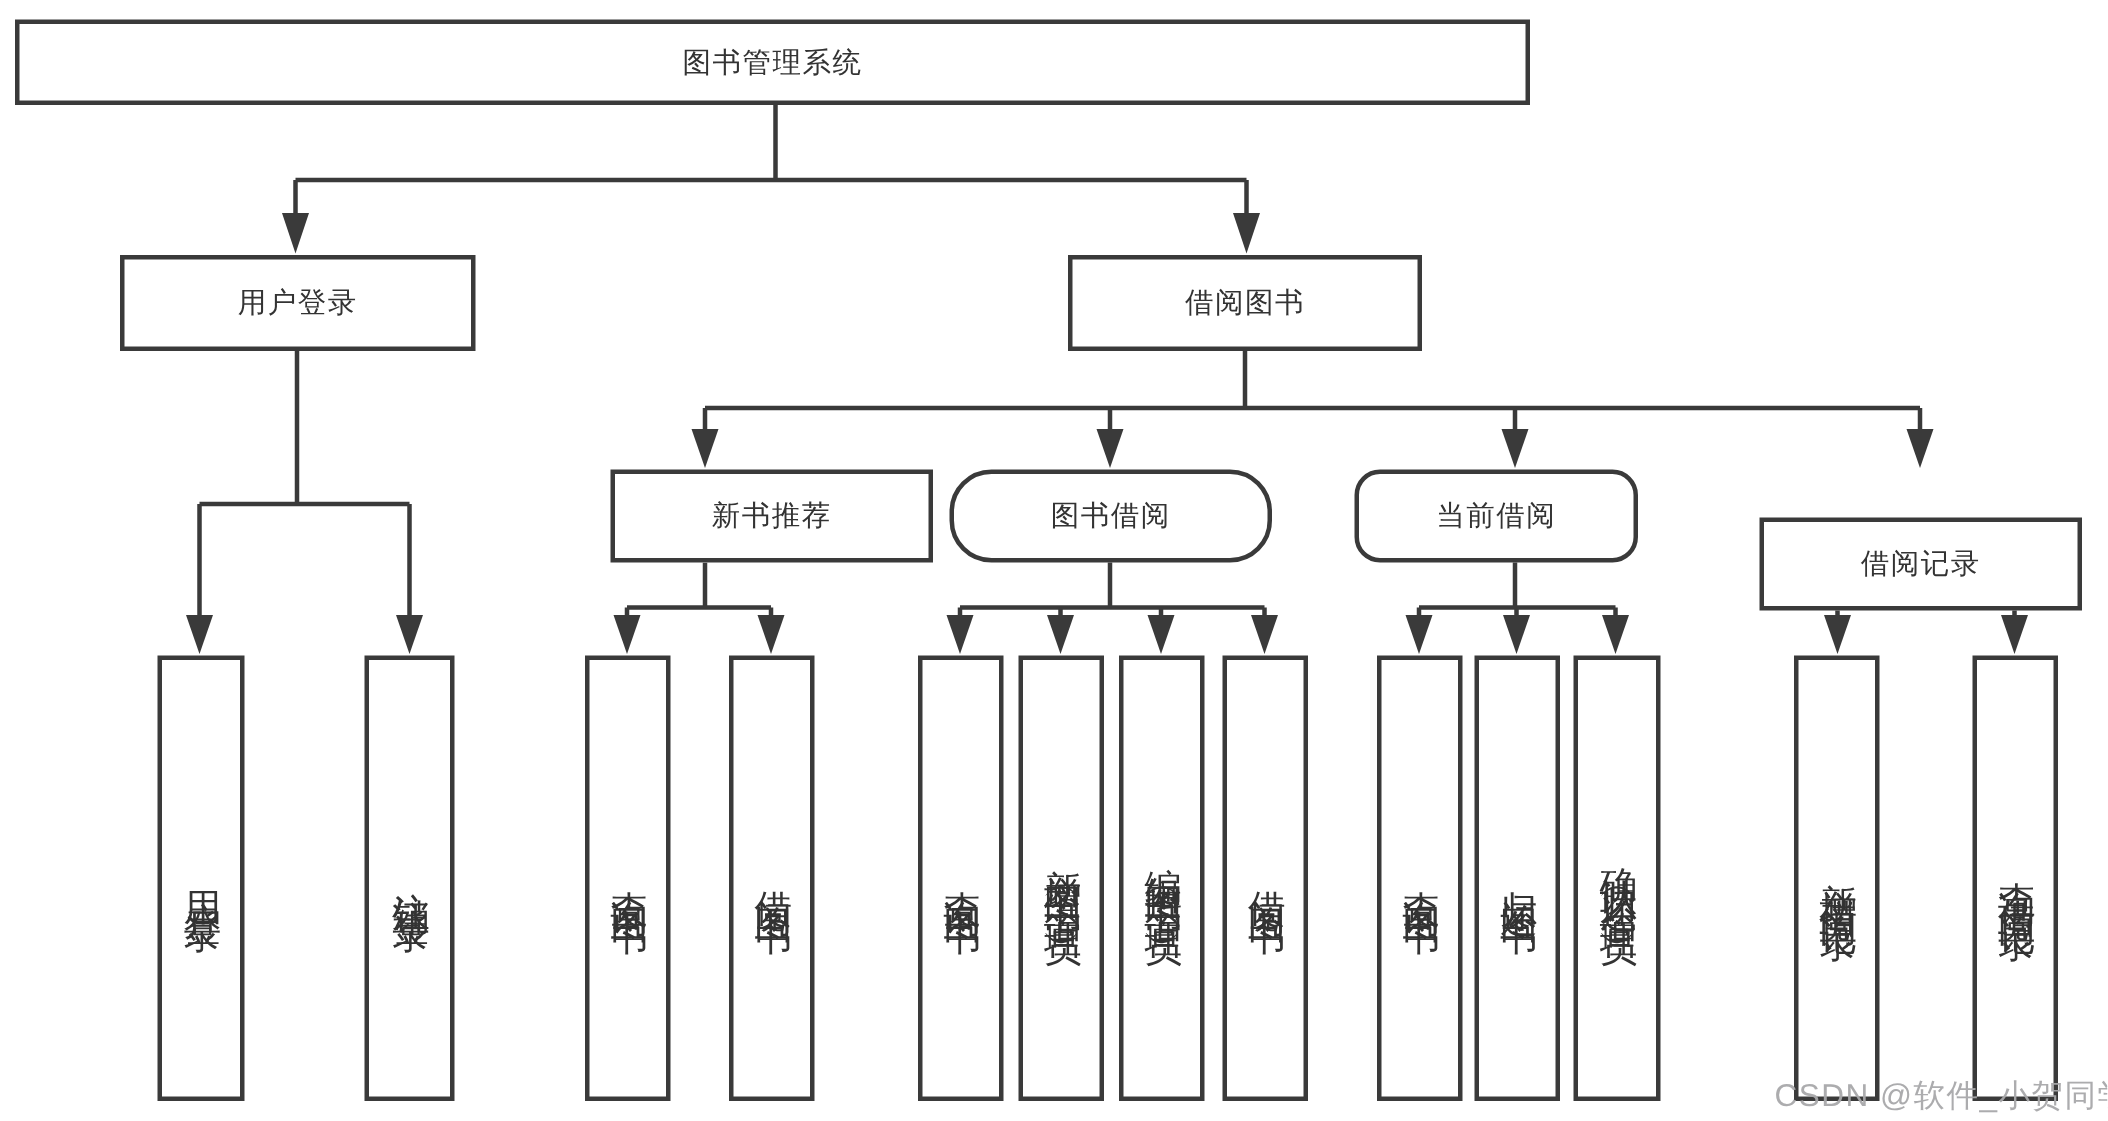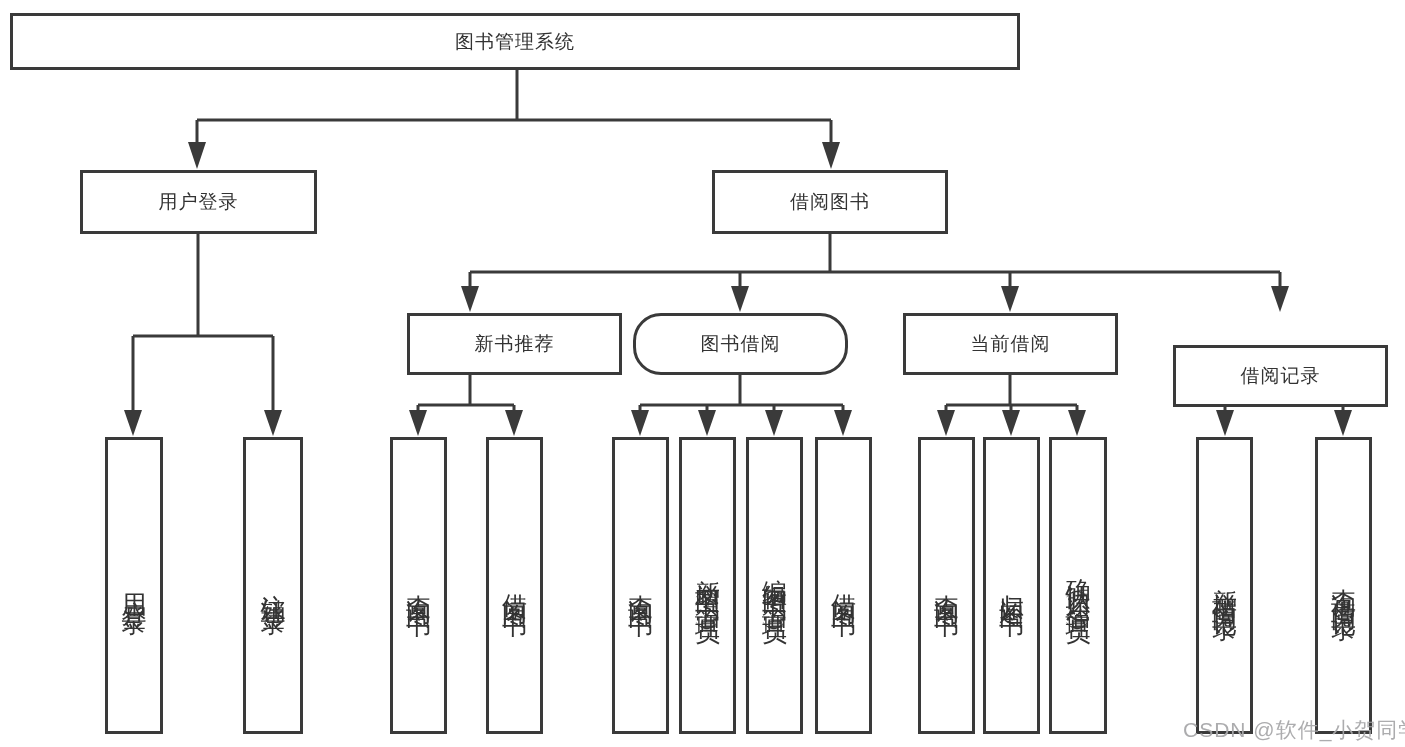--- a/index.html
+++ b/index.html
@@ -122,21 +122,21 @@
   <div class="box" style="left:712px; top:170px; width:236px; height:64px;">
     <span class="hlabel">借阅图书</span>
   </div>
 
   <div class="box" style="left:363px; top:313px; width:215px; height:62px;margin-left:44px;">
     <span class="hlabel">新书推荐</span>
   </div>
   <div class="box" style="left:633px; top:313px; width:215px; height:62px;border-radius:28px;">
     <span class="hlabel">图书借阅</span>
   </div>
-  <div class="box" style="left:903px; top:313px; width:215px; height:62px;">
+  <div class="box" style="left:903px; top:313px; width:189px; height:62px;border-radius:17px;">
     <span class="hlabel">当前借阅</span>
   </div>
   <div class="box" style="left:1173px; top:313px; width:215px; height:62px;margin-top:32px;">
     <span class="hlabel">借阅记录</span>
   </div>
 
   <div class="box leaf" style="left:105px; width:58px;">
     <span class="vlabel">用户登录</span>
   </div>
   <div class="box leaf" style="left:243px; width:60px;">

